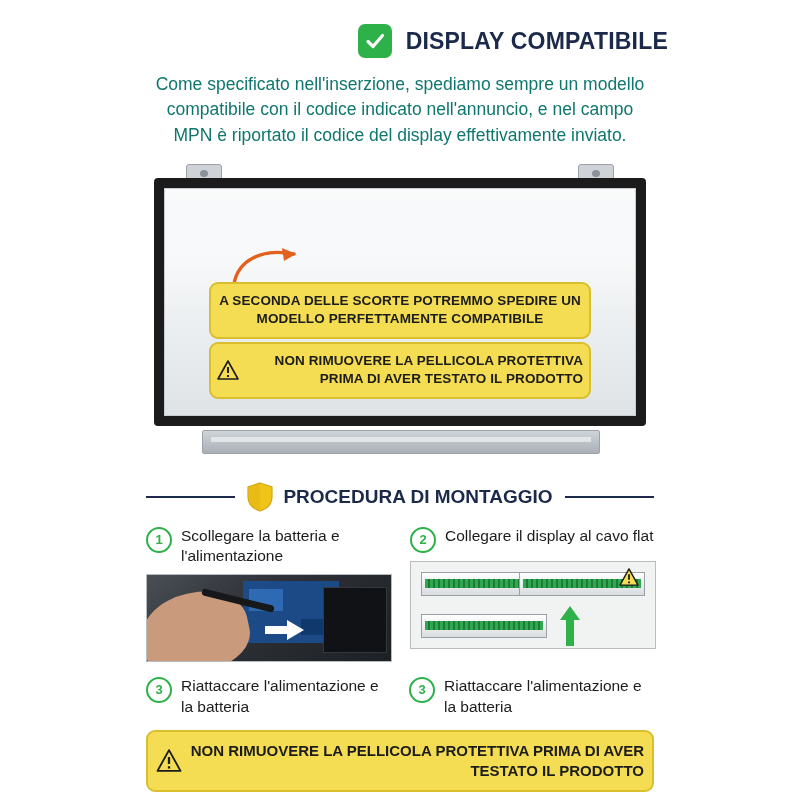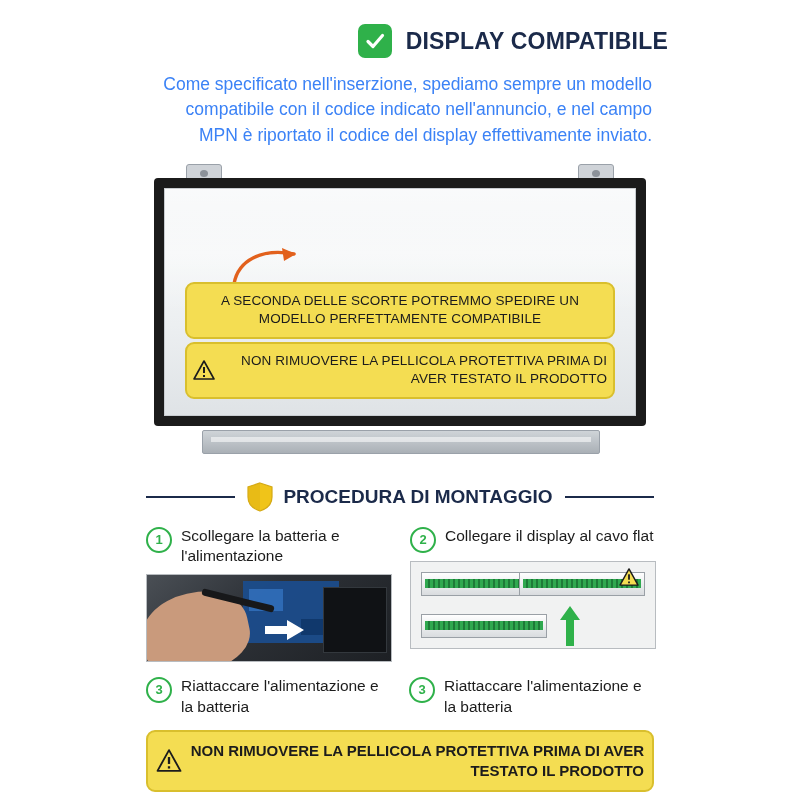--- a/index.html
+++ b/index.html
@@ -58,24 +58,24 @@
   }
   .check-badge svg { display: block; }
   .header-title {
     font-size: 23px;
     font-weight: bold;
     color: #1b2a4a;
     letter-spacing: 0.2px;
   }
   .intro {
     margin: 14px 16px 0 16px;
-    text-align: right;
+    text-align: center;
     font-size: 17.5px;
     line-height: 1.45;
-    color: #3b82f6;
+    color: #0f766e;
   }
 
   
   .display-wrap {
     position: relative;
     margin: 16px 0 0 0;
     width: 536px;
     height: 300px;
   }
   .tab {
@@ -142,30 +142,30 @@
     position: absolute;
     left: 8px; right: 8px; top: 6px;
     height: 5px;
     background: rgba(255,255,255,0.55);
   }
 
   .yellow-box {
     position: absolute;
     left: 50%;
     transform: translateX(-50%);
-    width: 430px;
+    width: 382px;
     background: #f4dd52;
     border: 2px solid #d9bf2d;
     border-radius: 9px;
     text-align: center;
     padding: 8px 6px;
     box-sizing: border-box;
     color: #1c1c1c;
     font-size: 13.5px;
-    font-weight: normal;
+    font-weight: bold;
     line-height: 1.35;
     letter-spacing: 0.1px;
   }
   .yellow-box.one { top: 118px; }
   .yellow-box.two { top: 178px; }
   .wb-inner {
     display: flex;
     align-items: center;
     justify-content: center;
     gap: 8px;

